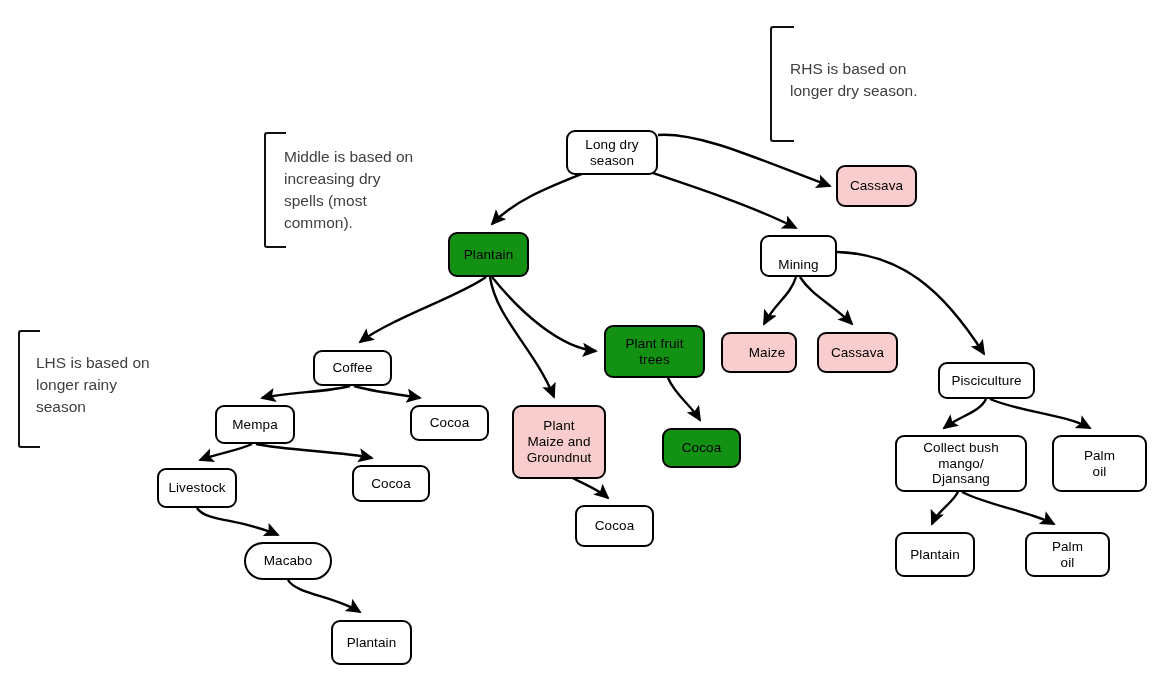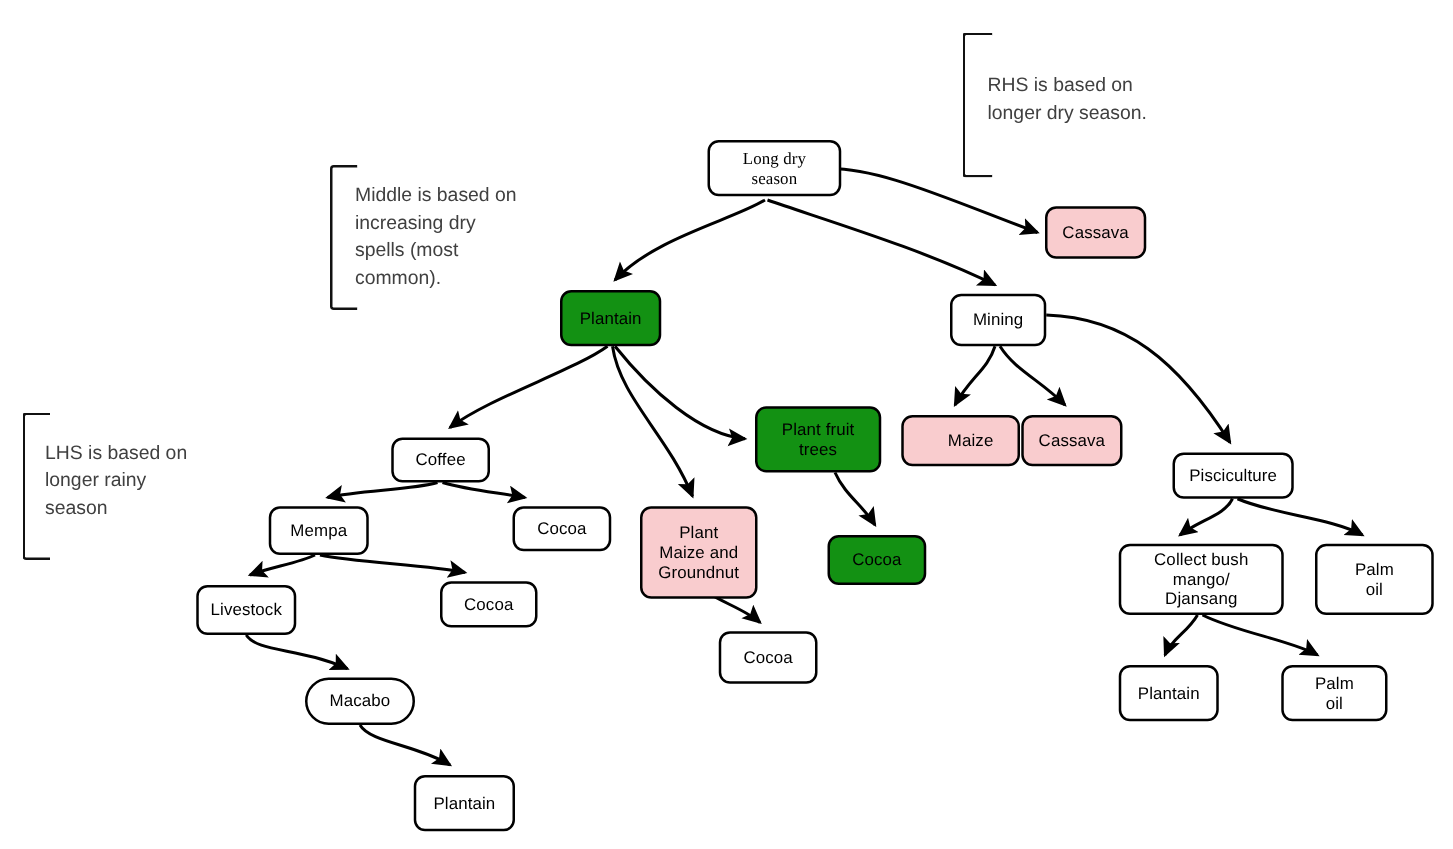--- a/index.html
+++ b/index.html
@@ -99,41 +99,41 @@
         <path d="M 288,580 C 296,594 334,596 360,612" fill="none" stroke="#000000" stroke-width="2.4" marker-end="url(#arrowhead)"></path>
         <path d="M 556,463 C 562,478 592,484 608,498" fill="none" stroke="#000000" stroke-width="2.4" marker-end="url(#arrowhead)"></path>
         <path d="M 986,399 C 980,412 960,416 944,428" fill="none" stroke="#000000" stroke-width="2.4" marker-end="url(#arrowhead)"></path>
         <path d="M 990,399 C 1020,412 1064,414 1090,428" fill="none" stroke="#000000" stroke-width="2.4" marker-end="url(#arrowhead)"></path>
         <path d="M 958,492 C 950,506 938,510 932,524" fill="none" stroke="#000000" stroke-width="2.4" marker-end="url(#arrowhead)"></path>
         <path d="M 962,492 C 990,506 1032,512 1054,524" fill="none" stroke="#000000" stroke-width="2.4" marker-end="url(#arrowhead)"></path>
       </g>
   </svg>
 
   <div id="node-group">
-      <div class="node" style="left: 566px; top: 112px; width: 107px; height: 45px; font-family: Liberation Serif, serif;">
+      <div class="node" style="left: 566px; top: 130px; width: 92px; height: 45px;">
         <span class="node-label">Long dry
 season</span>
       </div>
       <div class="node pink" style="left: 836px; top: 165px; width: 81px; height: 42px;">
         <span class="node-label">Cassava</span>
       </div>
       <div class="node green" style="left: 448px; top: 232px; width: 81px; height: 45px;">
         <span class="node-label">Plantain</span>
       </div>
-      <div class="node" style="left: 760px; top: 235px; width: 77px; height: 42px;">
+      <div class="node" style="left: 760px; top: 235px; width: 77px; height: 42px; align-items: flex-end;">
         <span class="node-label">Mining</span>
       </div>
       <div class="node" style="left: 313px; top: 350px; width: 79px; height: 36px;">
         <span class="node-label">Coffee</span>
       </div>
       <div class="node green" style="left: 604px; top: 325px; width: 101px; height: 53px;">
         <span class="node-label">Plant fruit
 trees</span>
       </div>
-      <div class="node pink" style="left: 721px; top: 332px; width: 95px; height: 41px; padding-left: 20px;">
+      <div class="node pink" style="left: 721px; top: 332px; width: 76px; height: 41px; padding-left: 20px;">
         <span class="node-label">Maize</span>
       </div>
       <div class="node pink" style="left: 817px; top: 332px; width: 81px; height: 41px;">
         <span class="node-label">Cassava</span>
       </div>
       <div class="node" style="left: 938px; top: 362px; width: 97px; height: 37px;">
         <span class="node-label">Pisciculture</span>
       </div>
       <div class="node" style="left: 215px; top: 405px; width: 80px; height: 39px;">
         <span class="node-label">Mempa</span>

